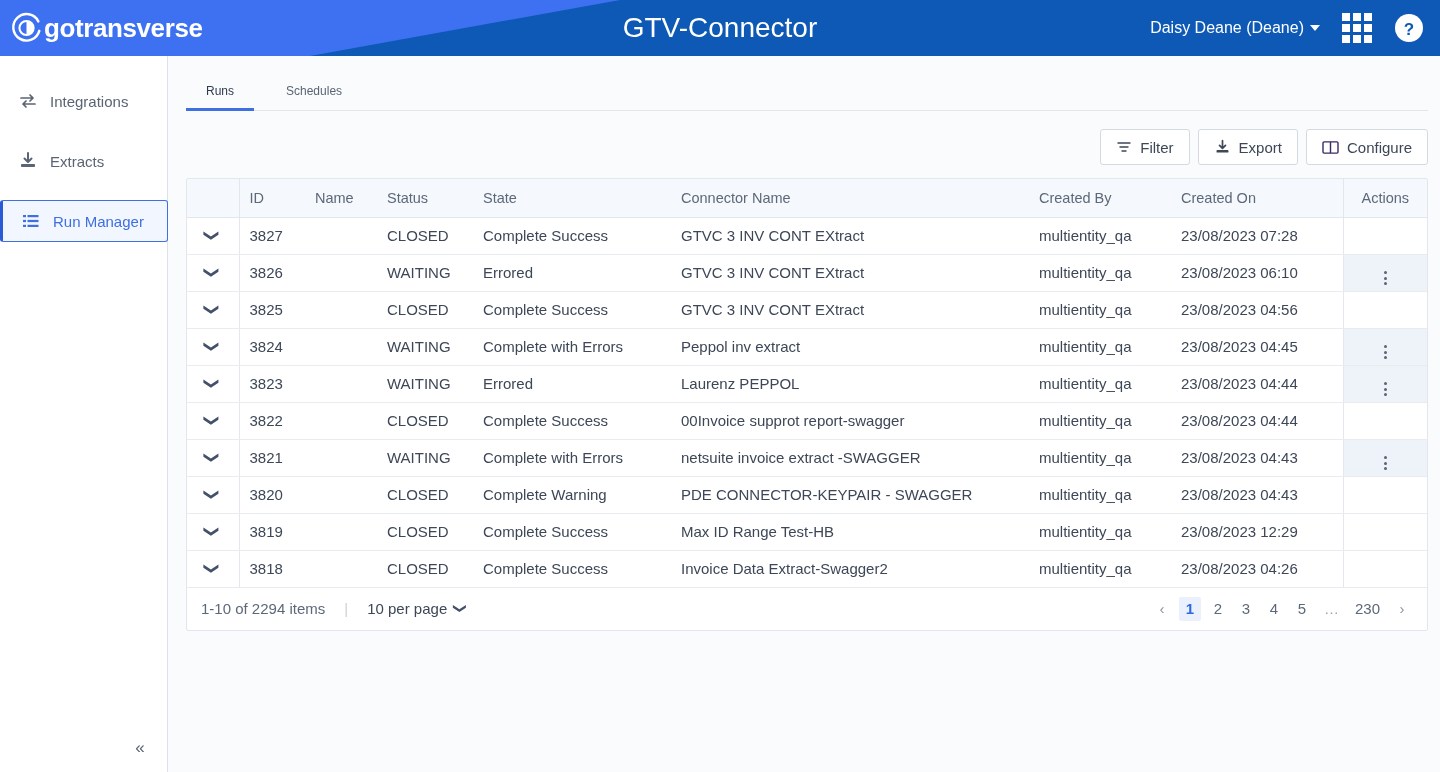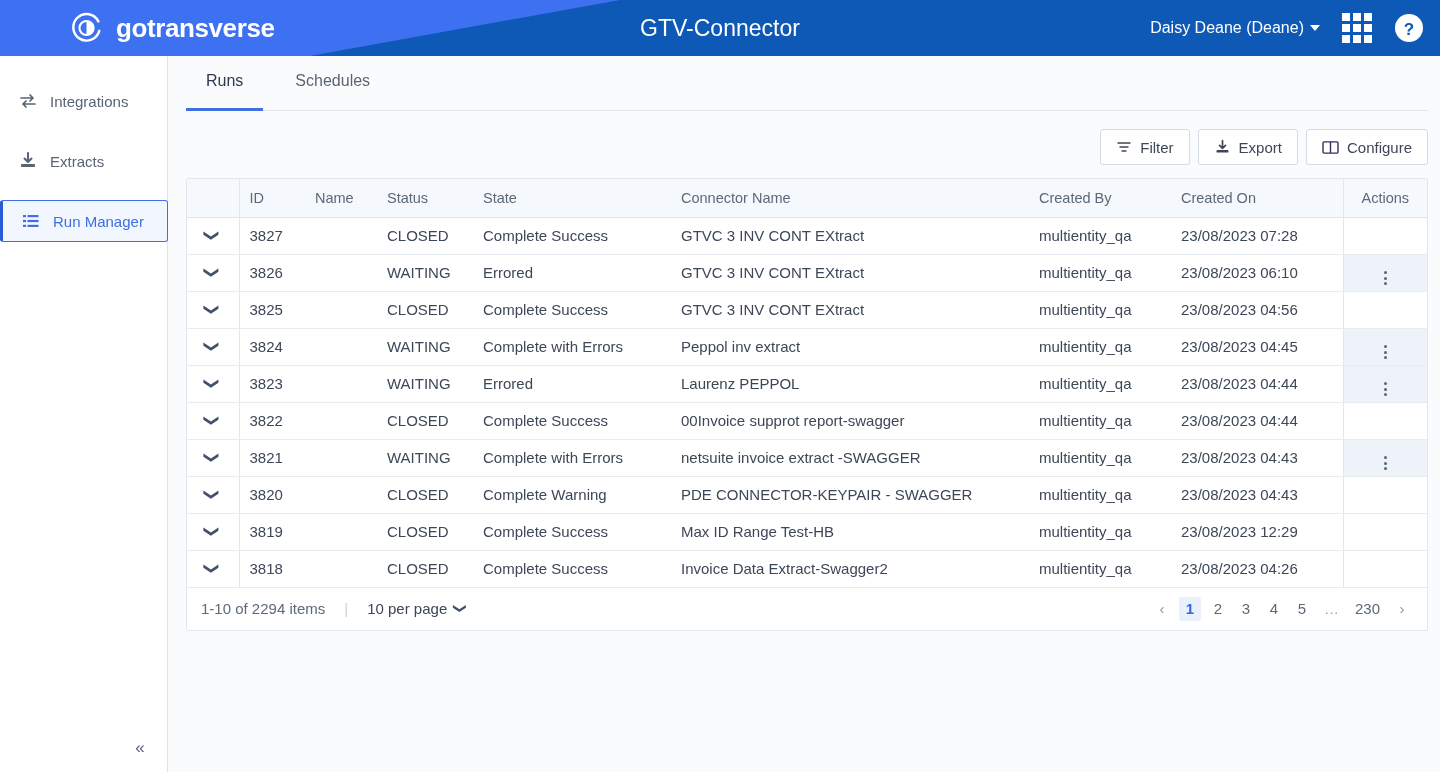--- a/index.html
+++ b/index.html
@@ -27,39 +27,37 @@
     width: 620px; height: 56px;
     background: #3d71f2;
     clip-path: polygon(0 0, 100% 0, 50% 100%, 0 100%);
     z-index: 0;
   }
   .brand {
     position: relative;
     z-index: 2;
     display: flex;
     align-items: center;
-    gap: 12px;
-    padding-left: 34px;
+    padding-left: 10px;
     width: 340px;
-    margin-left: 36px;
   }
   .brand-logo { width: 34px; height: 34px; display: block; }
   .brand-name {
     color: #ffffff;
     font-size: 26px;
     font-weight: bold;
     letter-spacing: -0.4px;
   }
   .header-title {
     position: absolute;
     left: 0; right: 0; top: 0;
     height: 56px;
     display: flex; align-items: center; justify-content: center;
     color: #ffffff;
-    font-size: 23px;
+    font-size: 28px;
     z-index: 1;
     pointer-events: none;
   }
   .header-right {
     position: absolute;
     right: 16px; top: 0;
     height: 56px;
     display: flex; align-items: center; gap: 22px;
     z-index: 3;
   }
@@ -116,22 +114,22 @@
     color: #5a6474;
     font-size: 17px;
     cursor: pointer;
   }
 
   
   .main { flex: 1; background: #fafbfc; padding: 0 20px 0 18px; position: relative; }
 
   .tabs { display: flex; gap: 12px; border-bottom: 1px solid #e3e7ec; height: 55px; align-items: flex-end; padding-left: 0; }
   .tab {
-    padding: 0 20px 20px 20px;
-    font-size: 16px;
+    padding: 0 20px 12px 20px;
+    font-size: 12px;
     color: #5a6474;
     cursor: pointer;
     position: relative;
   }
   .tab.active { color: #2e3a4d; }
   .tab.active::after {
     content: ""; position: absolute; left: 0; right: 0; bottom: -1px;
     height: 3px; background: #3f6fe0;
   }
 

